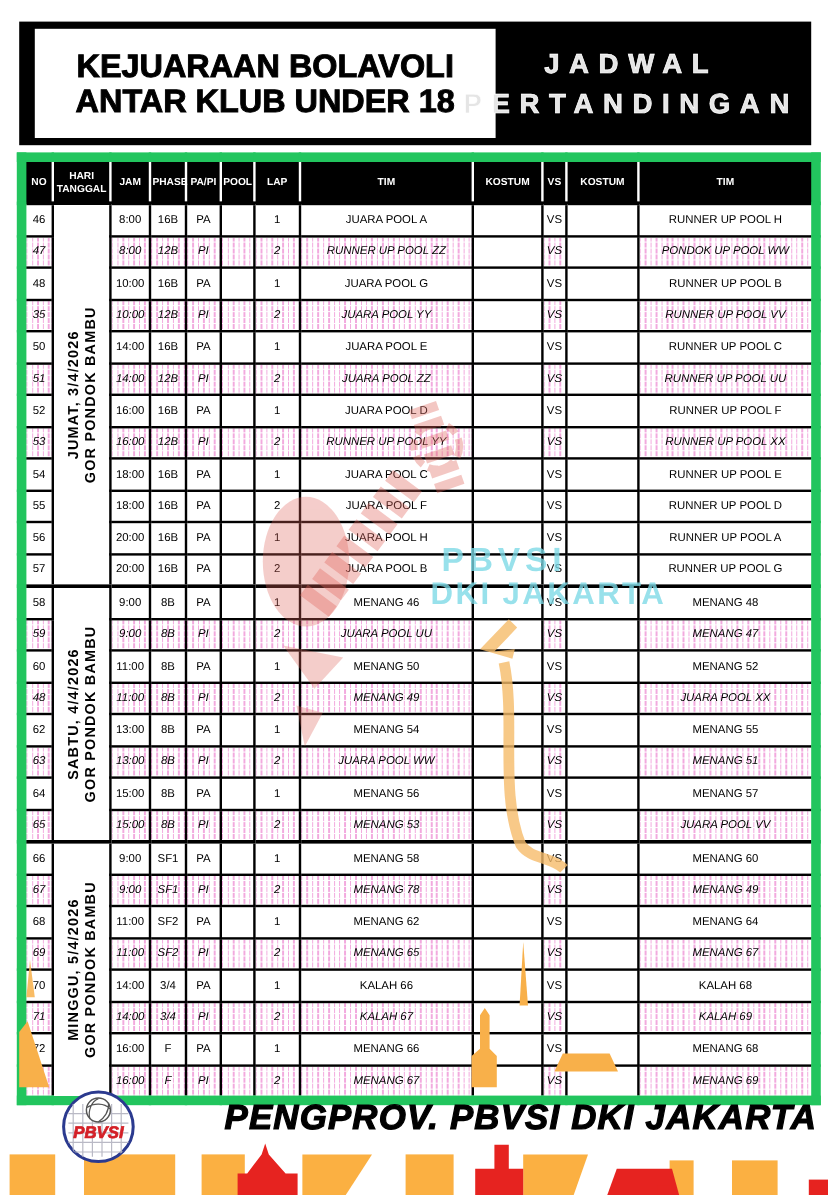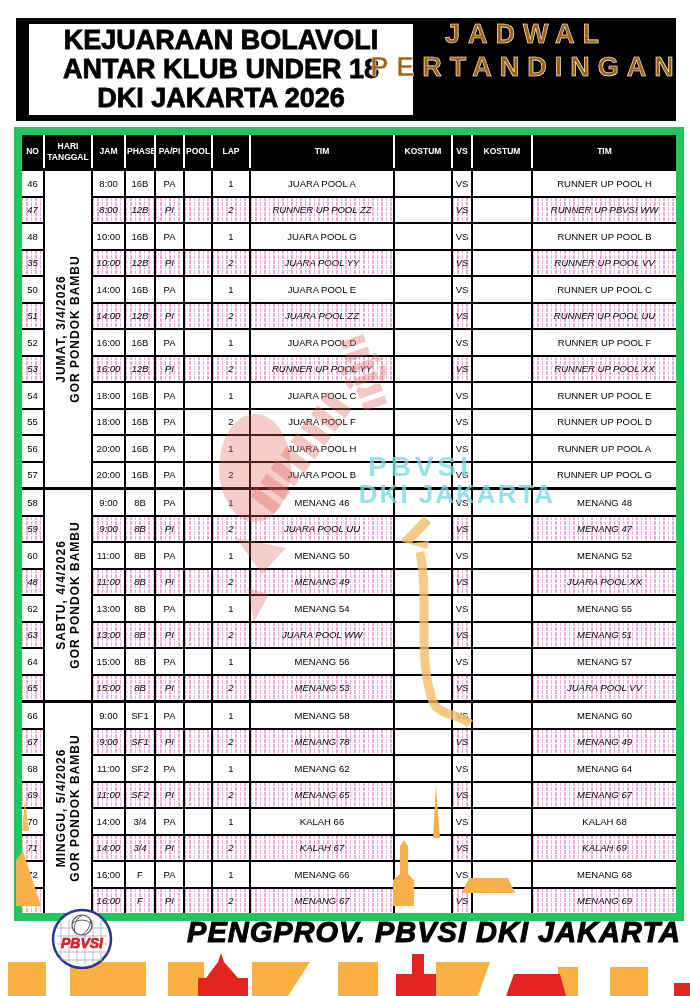--- a/index.html
+++ b/index.html
@@ -6,22 +6,22 @@
   .page { position:relative; width:690px; height:996px; background:#fff; overflow:hidden;
           font-family:"Liberation Sans", sans-serif; color:#000; }
 
   
   .band { position:absolute; left:16px; top:18px; width:660px; height:103px; background:#000; z-index:1; }
   .titlebox { position:absolute; left:13px; top:6px; width:384px; height:91px; background:#fff;
               display:flex; flex-direction:column; justify-content:center; align-items:center; }
   .titlebox div { font-size:27px; font-weight:bold; line-height:29px; white-space:nowrap;
                   -webkit-text-stroke:0.8px #000; letter-spacing:0; }
   .banner { position:absolute; left:352px; right:0; top:0; bottom:0;
-            display:flex; flex-direction:column; justify-content:flex-start; align-items:center;
-            color:#a16207; font-weight:bold; font-size:27px; line-height:33px;
+            display:flex; flex-direction:column; justify-content:center; align-items:center;
+            color:#e5e5e5; font-weight:bold; font-size:23px; line-height:33px;
             letter-spacing:8px; text-indent:8px; -webkit-text-stroke:0.6px #fff; }
 
   
   table.sched { position:absolute; left:14px; top:127px; width:662px; z-index:1;
                 border-collapse:collapse; table-layout:fixed; border:8px solid #22c55e;
                 font-size:9.5px; }
   table.sched th { background:#000; color:#fff; font-weight:bold; font-size:8.5px;
                    border:2px solid #fff; height:33px; line-height:11px; padding:0 1px; text-align:center; }
   table.sched td { border:2px solid #000; text-align:center; height:24.5px; padding:0 2px;
                    overflow:hidden; white-space:nowrap; background:#fff; }
@@ -49,21 +49,20 @@
 </style>
 </head>
 <body>
 
 <div class="page">
 
   <div class="band">
     <div class="titlebox">
       <div>KEJUARAAN BOLAVOLI</div>
       <div>ANTAR KLUB UNDER 18</div>
-      <div>DKI JAKARTA 2026</div>
     </div>
     <div class="banner">
       <div>JADWAL</div>
       <div>PERTANDINGAN</div>
     </div>
   </div>
 
   <table class="sched">
     <colgroup>
       <col style="width:26px">
@@ -119,21 +118,21 @@
           <td class="no">47</td>
           <td class="jam">8:00</td>
           <td class="phase">12B</td>
           <td class="papi">PI</td>
           <td class="pool"></td>
           <td class="lap">2</td>
           <td class="tim">RUNNER UP POOL ZZ</td>
           <td class="kostum"></td>
           <td class="vs">VS</td>
           <td class="kostum"></td>
-          <td class="tim">RUNNER UP PBVSI WW</td>
+          <td class="tim">PONDOK UP POOL WW</td>
         </tr>
         <tr>
           <td class="no">48</td>
           <td class="jam">10:00</td>
           <td class="phase">16B</td>
           <td class="papi">PA</td>
           <td class="pool"></td>
           <td class="lap">1</td>
           <td class="tim">JUARA POOL G</td>
           <td class="kostum"></td>

